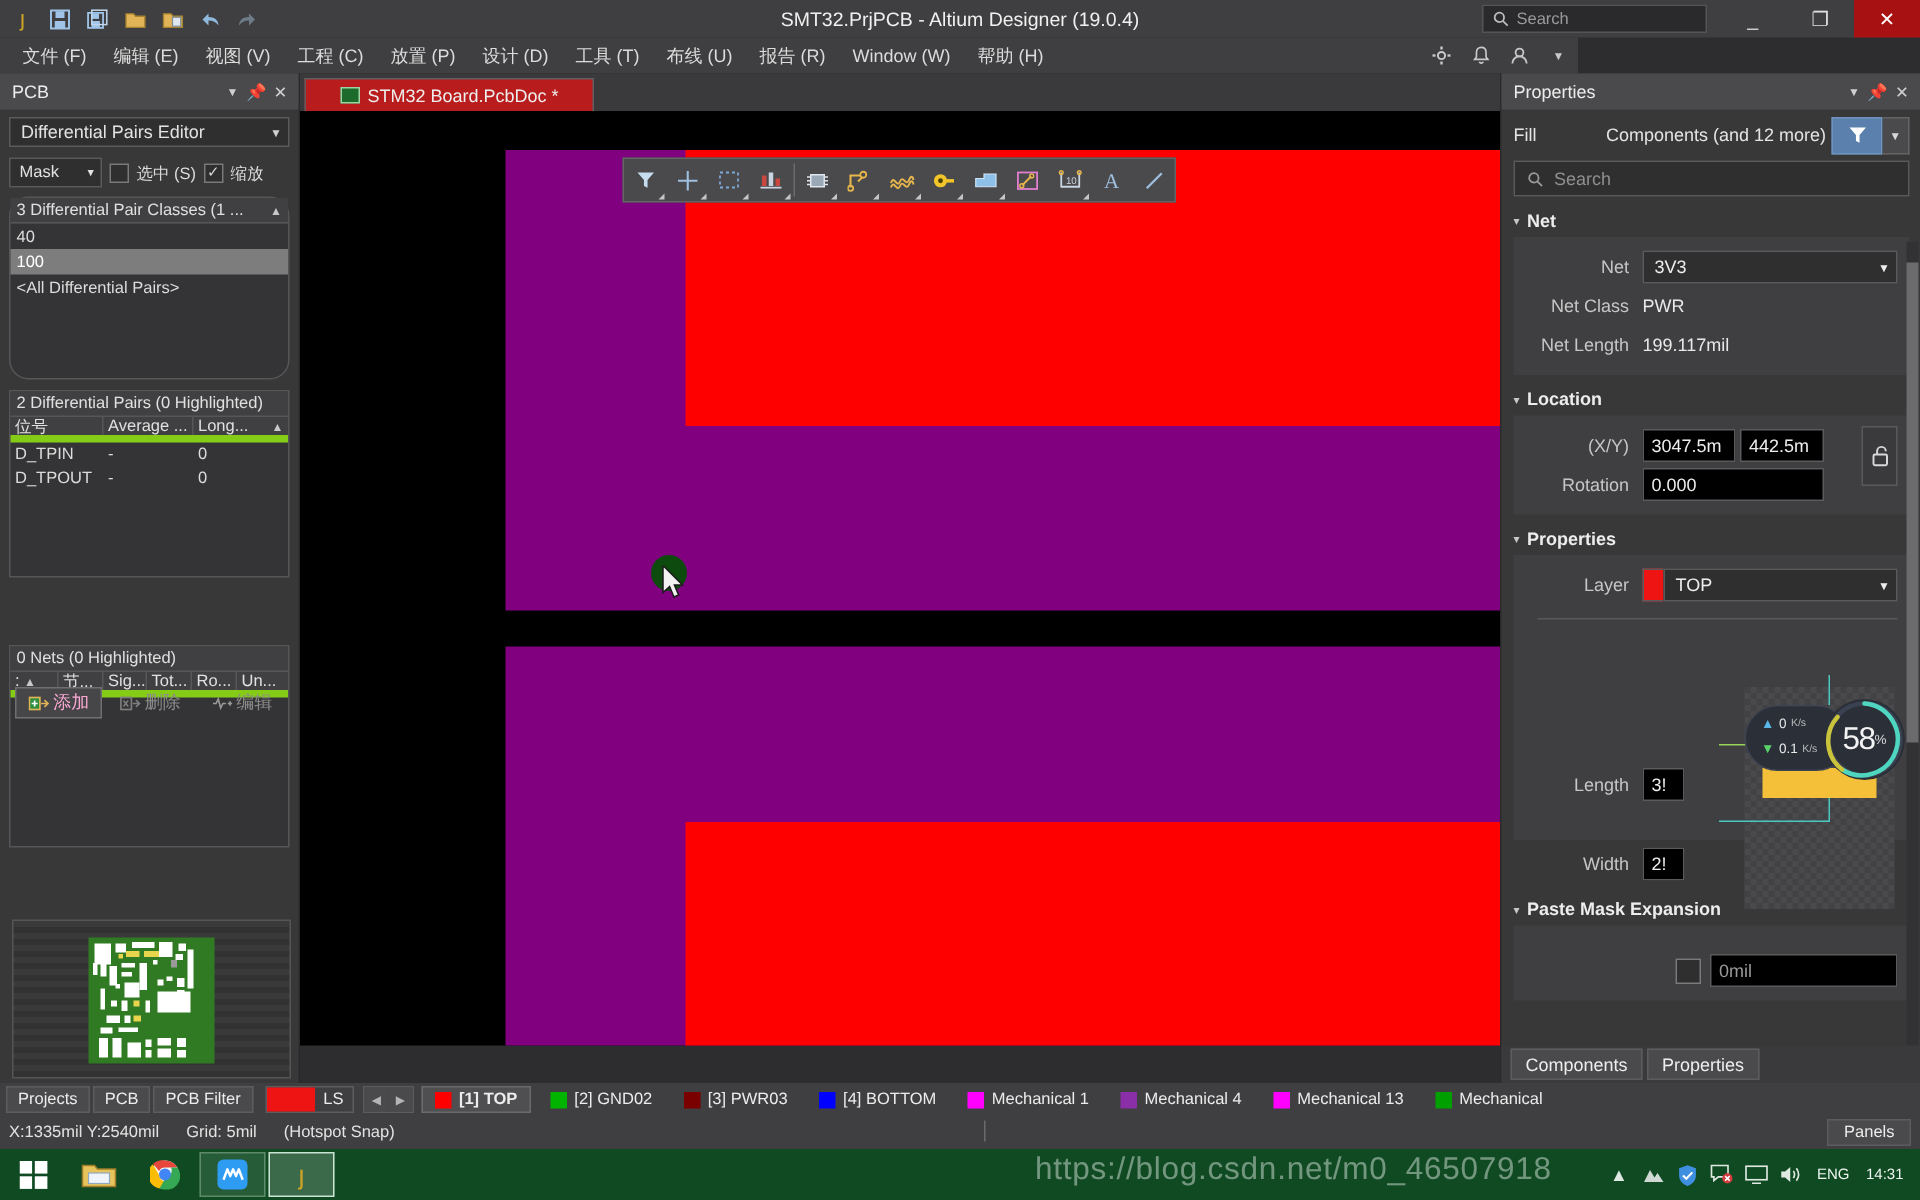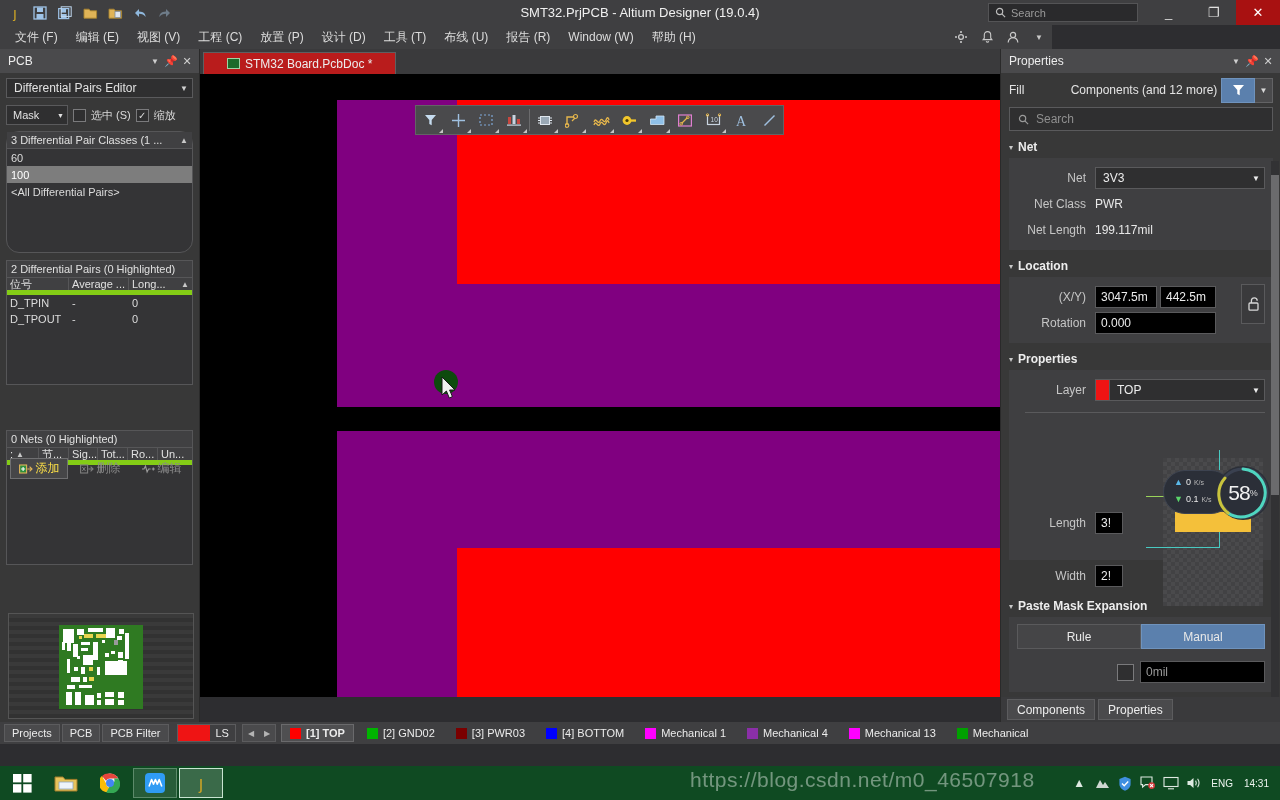--- a/index.html
+++ b/index.html
@@ -93,21 +93,21 @@
 
   .grid-head { height:17px; background:#404042; display:flex; border-bottom:5px solid #84cc16; }
   .gh-cell { font-size:11px; color:#e0e0e0; padding:1px 3px; border-right:1px solid #565658;
              overflow:hidden; white-space:nowrap; display:flex; align-items:center; }
   .g-row { height:16px; display:flex; font-size:11px; color:#dcdcdc; }
   .g-cell { padding:0 3px; overflow:hidden; white-space:nowrap; display:flex; align-items:center; }
 
   .actionrow { display:flex; gap:3px; padding:4px 3px; }
   .abtn { height:21px; flex:1; border:1px solid transparent; background:transparent;
           display:flex; align-items:center; justify-content:center; gap:3px;
-          font-size:12px; color:#fde047; cursor:pointer; white-space:nowrap; }
+          font-size:12px; color:#f9a8d4; cursor:pointer; white-space:nowrap; }
   .abtn.on { border-color:#6f6f71; background:#464648; }
   .abtn.dim { color:#8b8b8b; }
   .abtn.hl { border-color:#d7a33c; background:#464648; }
 
   .preview {
     position:absolute; left:8px; top:564px; width:186px; height:106px;
     background: repeating-linear-gradient(180deg,#3a3a3a 0 4px,#323232 4px 8px);
     border:1px solid #555; overflow:hidden;
   }
   .pcbimg { position:absolute; left:50px; top:11px; width:84px; height:84px; background:#2f7a22; }
@@ -391,21 +391,21 @@
         <span class="chklbl">选中 (S)</span>
         <span class="chk">✓</span>
         <span class="chklbl">缩放</span>
       </div>
 
       <div class="listbox" style="height:122px;border-radius:13px;">
         <div class="lb-head">
           <span class="t">3 Differential Pair Classes (1 ...</span>
           <span class="tri">▲</span>
         </div>
-        <div class="lb-row">60</div>
+        <div class="lb-row">40</div>
         <div class="lb-row sel">100</div>
         <div class="lb-row">&lt;All Differential Pairs&gt;</div>
       </div>
 
       <div class="listbox" style="height:125px;margin-top:7px;">
         <div class="lb-head">
           <span class="t">2 Differential Pairs (0 Highlighted)</span>
         </div>
         <div class="grid-head">
           <div class="gh-cell" style="width:62px;">位号</div>
@@ -762,24 +762,20 @@
           <div class="plbl">Width</div>
           <div class="pinput" style="width:28px;">2!</div>
         </div>
       </div>
 
       <div class="sect-title" style="margin-top:30px;">
         <span class="tri">▾</span>
         <span>Paste Mask Expansion</span>
       </div>
       <div class="sect-box">
-        <div class="segbtn">
-          <div class="idle">Rule</div>
-          <div class="act">Manual</div>
-        </div>
         <div class="prow" style="margin-top:10px;justify-content:flex-end;">
           <span class="chk" style="width:17px;height:17px;"></span>
           <div class="pinput" style="width:125px;margin-left:6px;color:#9a9a9a;">0mil</div>
         </div>
       </div>
 
       <div class="rp-scroll">
         <div class="rp-thumb"></div>
       </div>
     </div>
@@ -859,20 +855,27 @@
     <div class="layertab">
       <span class="lsw" style="background:#ff00ff;"></span>
       <span>Mechanical 13</span>
     </div>
     <div class="layertab">
       <span class="lsw" style="background:#00a000;"></span>
       <span>Mechanical</span>
     </div>
   </div>
 
+  <div class="statusbar">
+    <span>X:1335mil Y:2540mil</span>
+    <span>Grid: 5mil</span>
+    <span>(Hotspot Snap)</span>
+    <span class="sb-div"></span>
+    <span class="panelsbtn">Panels</span>
+  </div>
 
   <div class="taskbar">
     <div class="tk-ic">
       <svg width="19" height="19" viewBox="0 0 19 19">
           <rect x="0" y="0" width="8.4" height="8.4" fill="#fff"></rect>
           <rect x="10.2" y="0" width="8.4" height="8.4" fill="#fff"></rect>
           <rect x="0" y="10.2" width="8.4" height="8.4" fill="#fff"></rect>
           <rect x="10.2" y="10.2" width="8.4" height="8.4" fill="#fff"></rect>
         </svg>
     </div>

